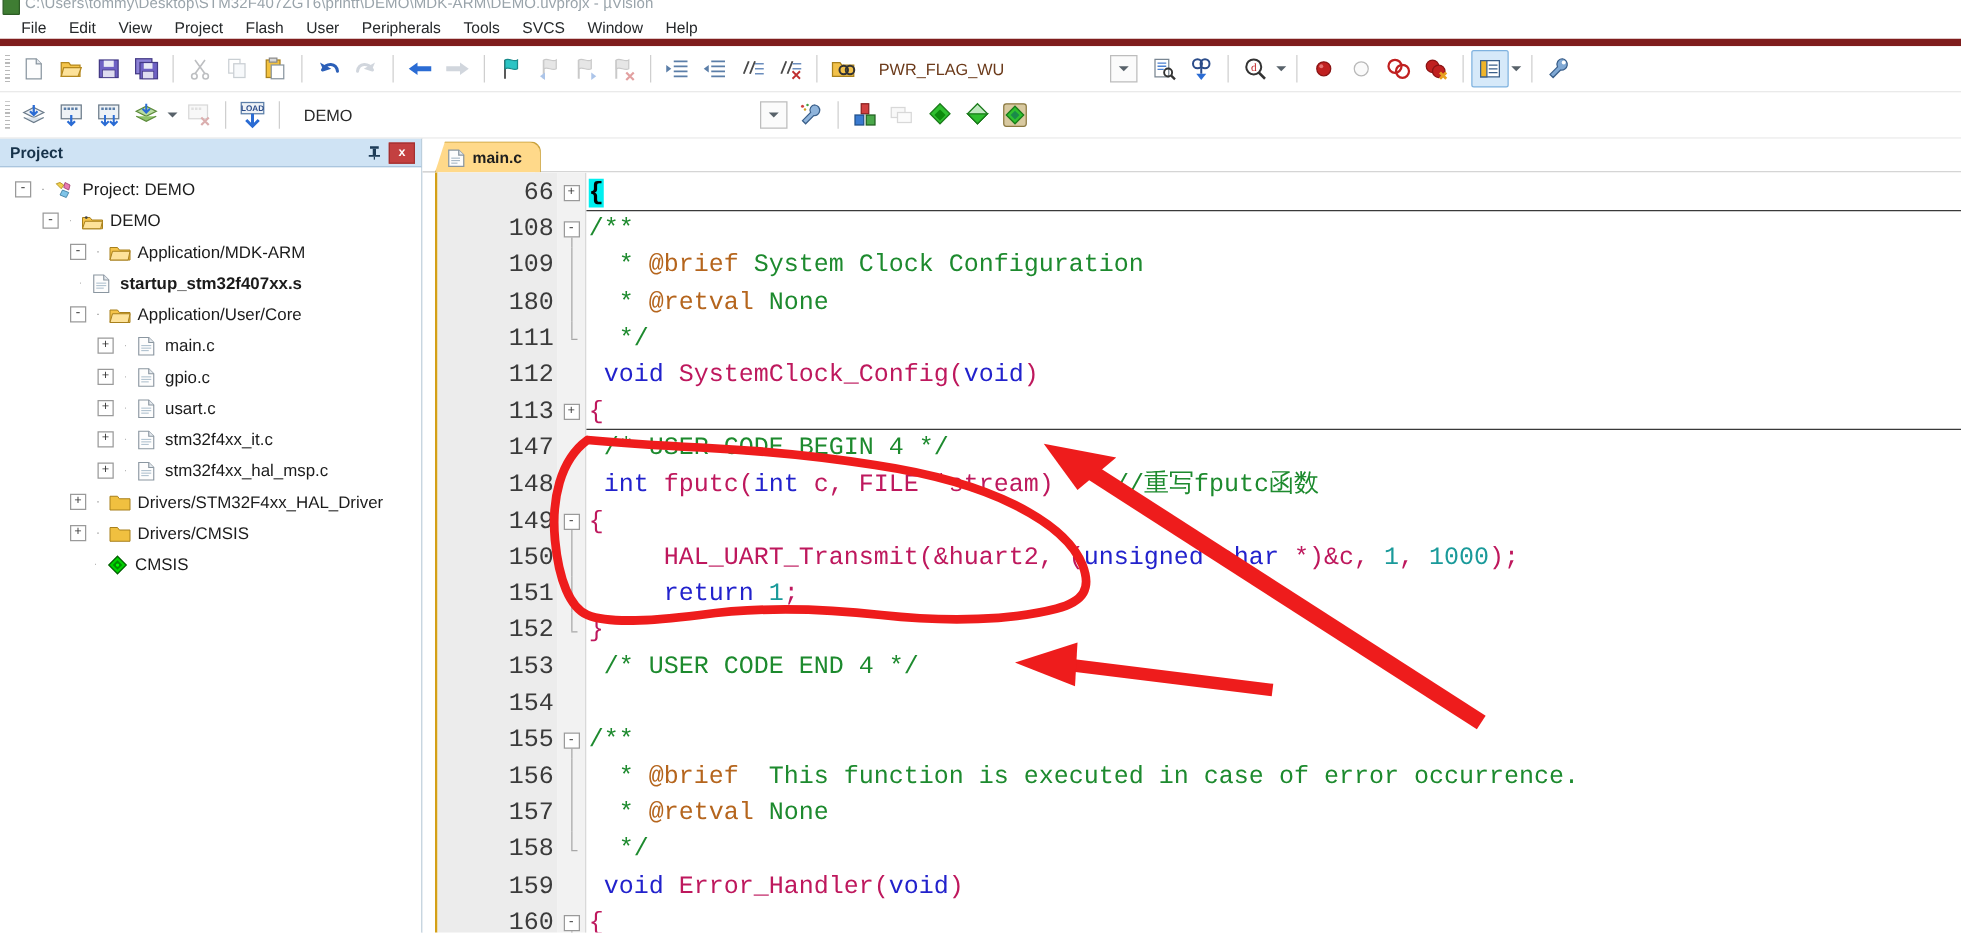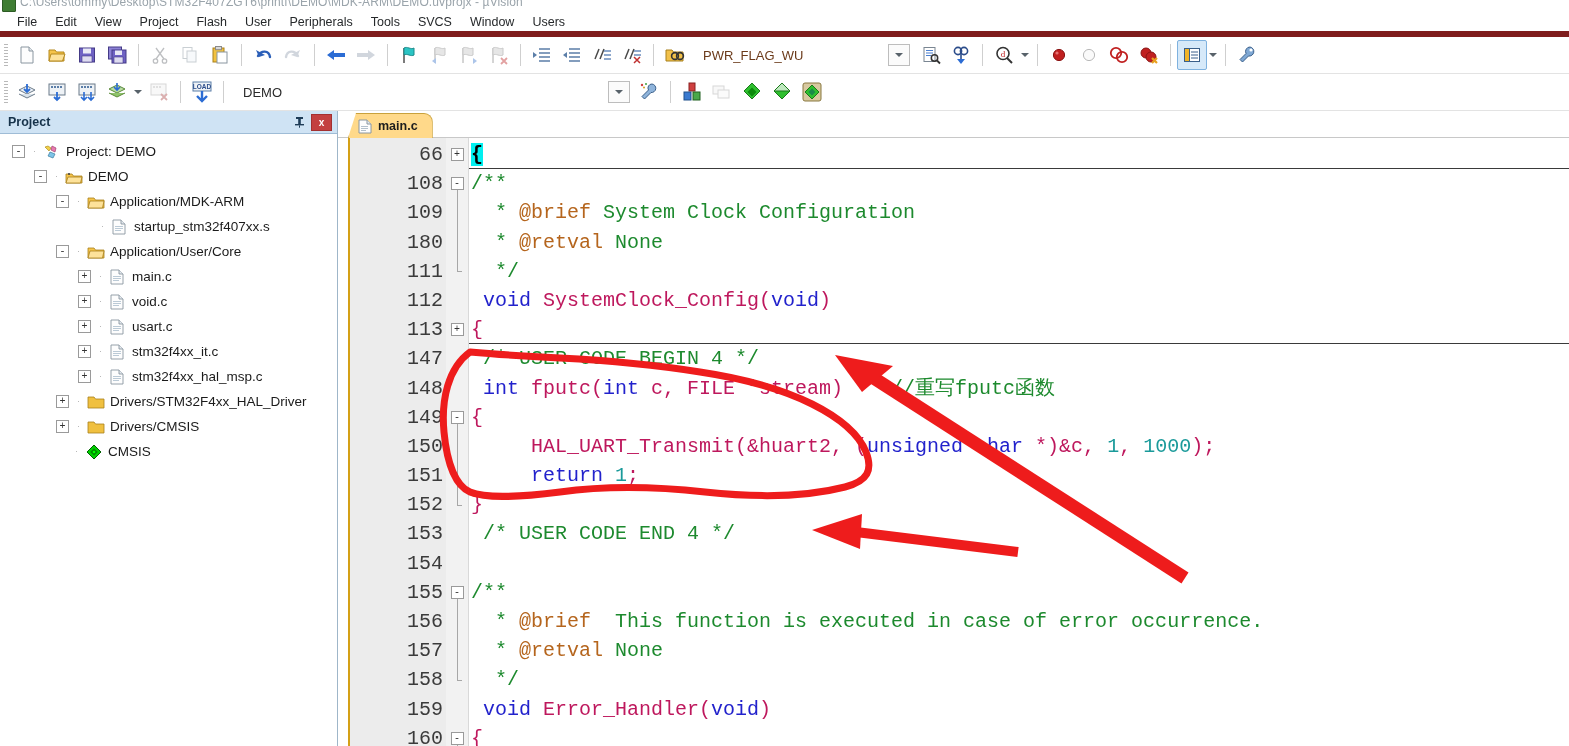--- a/index.html
+++ b/index.html
@@ -200,21 +200,21 @@
     <div class="menu-item">File</div>
     <div class="menu-item">Edit</div>
     <div class="menu-item">View</div>
     <div class="menu-item">Project</div>
     <div class="menu-item">Flash</div>
     <div class="menu-item">User</div>
     <div class="menu-item">Peripherals</div>
     <div class="menu-item">Tools</div>
     <div class="menu-item">SVCS</div>
     <div class="menu-item">Window</div>
-    <div class="menu-item">Users</div>
+    <div class="menu-item">Help</div>
   </div>
 
   <div class="toolbar">
     <div class="grip"></div>
 
     <div class="tbtn">
       <svg width="20" height="20" viewBox="0 0 20 20">
           <path d="M4 2h8l4 4v12H4z" fill="#fdfdfd" stroke="#8a96a0" stroke-width="1"></path>
           <path d="M12 2v4h4" fill="#e4e9ee" stroke="#8a96a0" stroke-width="1"></path>
         </svg>
@@ -630,21 +630,21 @@
             <span class="expander">-</span>
             <span class="dotted"></span>
             <span class="ic">
               <svg width="18" height="16" viewBox="0 0 18 16">
                 <path d="M1 4h6l1.5 2H17v8H1z" fill="#f5c44a" stroke="#a8801c" stroke-width=".8"></path>
                 <path d="M3 7h14l-1.5 7H1z" fill="#fde29a" stroke="#a8801c" stroke-width=".8"></path>
               </svg>
             </span>
             <span class="tlabel">Application/MDK-ARM</span>
           </div>
-          <div class="tree-row" style="padding-left: 82px;">
+          <div class="tree-row" style="padding-left: 44px; font-weight: bold;">
             <span class="expander none"></span>
             <span class="dotted"></span>
             <span class="ic">
               <svg width="16" height="16" viewBox="0 0 16 16">
                 <path d="M2 1h8l4 4v10H2z" fill="#fdfdfd" stroke="#8a96a0" stroke-width=".9"></path>
                 <path d="M10 1v4h4" fill="#e4e9ee" stroke="#8a96a0" stroke-width=".9"></path>
                 <g stroke="#a9bccb" stroke-width=".8">
                   <path d="M4 7.5h8M4 9.5h8M4 11.5h6"></path>
                 </g>
               </svg>
@@ -681,21 +681,21 @@
             <span class="dotted"></span>
             <span class="ic">
               <svg width="16" height="16" viewBox="0 0 16 16">
                 <path d="M2 1h8l4 4v10H2z" fill="#fdfdfd" stroke="#8a96a0" stroke-width=".9"></path>
                 <path d="M10 1v4h4" fill="#e4e9ee" stroke="#8a96a0" stroke-width=".9"></path>
                 <g stroke="#a9bccb" stroke-width=".8">
                   <path d="M4 7.5h8M4 9.5h8M4 11.5h6"></path>
                 </g>
               </svg>
             </span>
-            <span class="tlabel">void.c</span>
+            <span class="tlabel">gpio.c</span>
           </div>
           <div class="tree-row" style="padding-left: 78px;">
             <span class="expander">+</span>
             <span class="dotted"></span>
             <span class="ic">
               <svg width="16" height="16" viewBox="0 0 16 16">
                 <path d="M2 1h8l4 4v10H2z" fill="#fdfdfd" stroke="#8a96a0" stroke-width=".9"></path>
                 <path d="M10 1v4h4" fill="#e4e9ee" stroke="#8a96a0" stroke-width=".9"></path>
                 <g stroke="#a9bccb" stroke-width=".8">
                   <path d="M4 7.5h8M4 9.5h8M4 11.5h6"></path>

